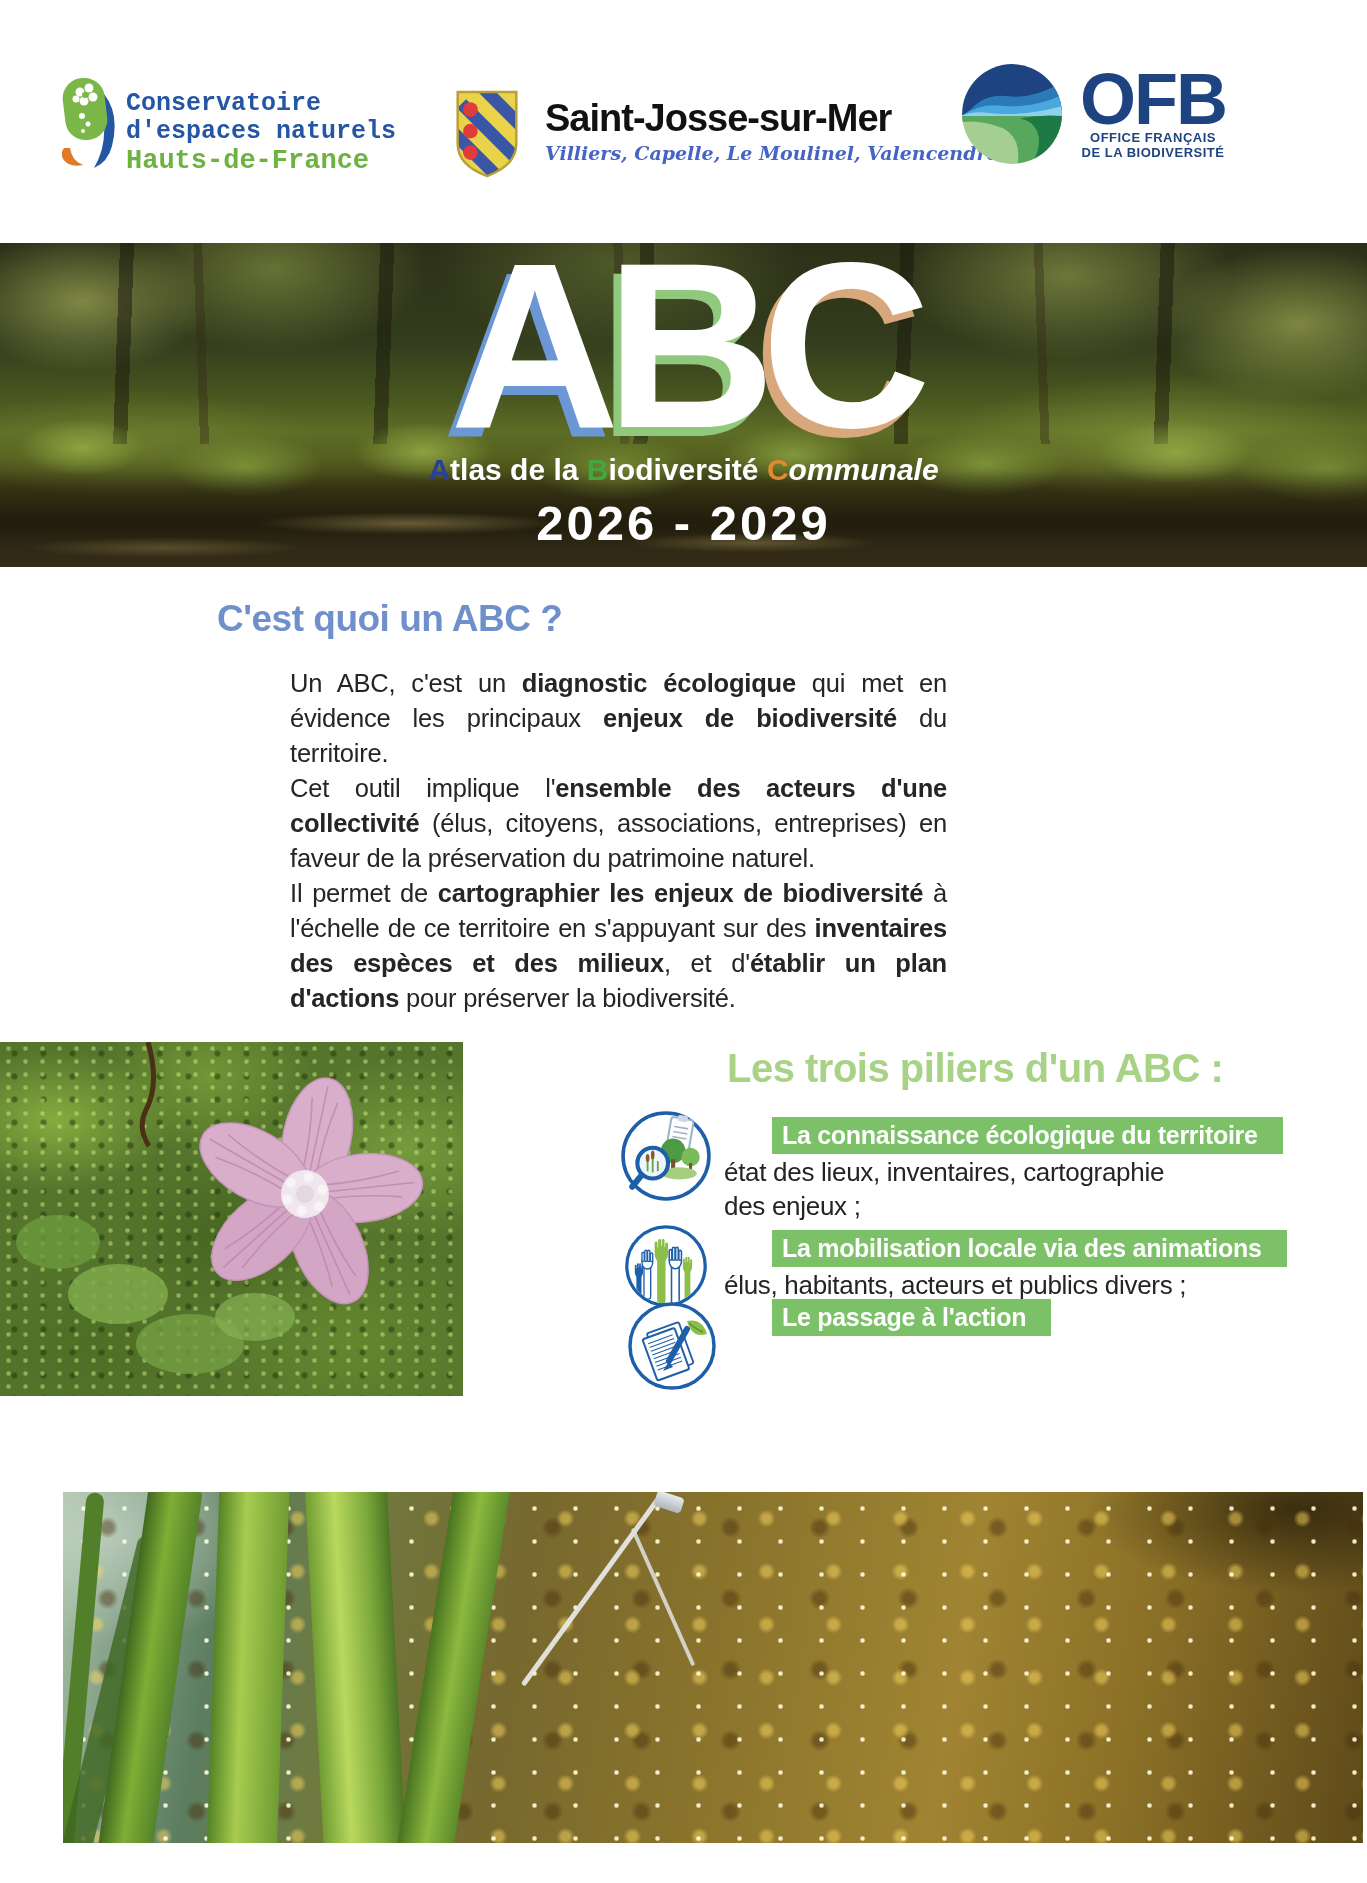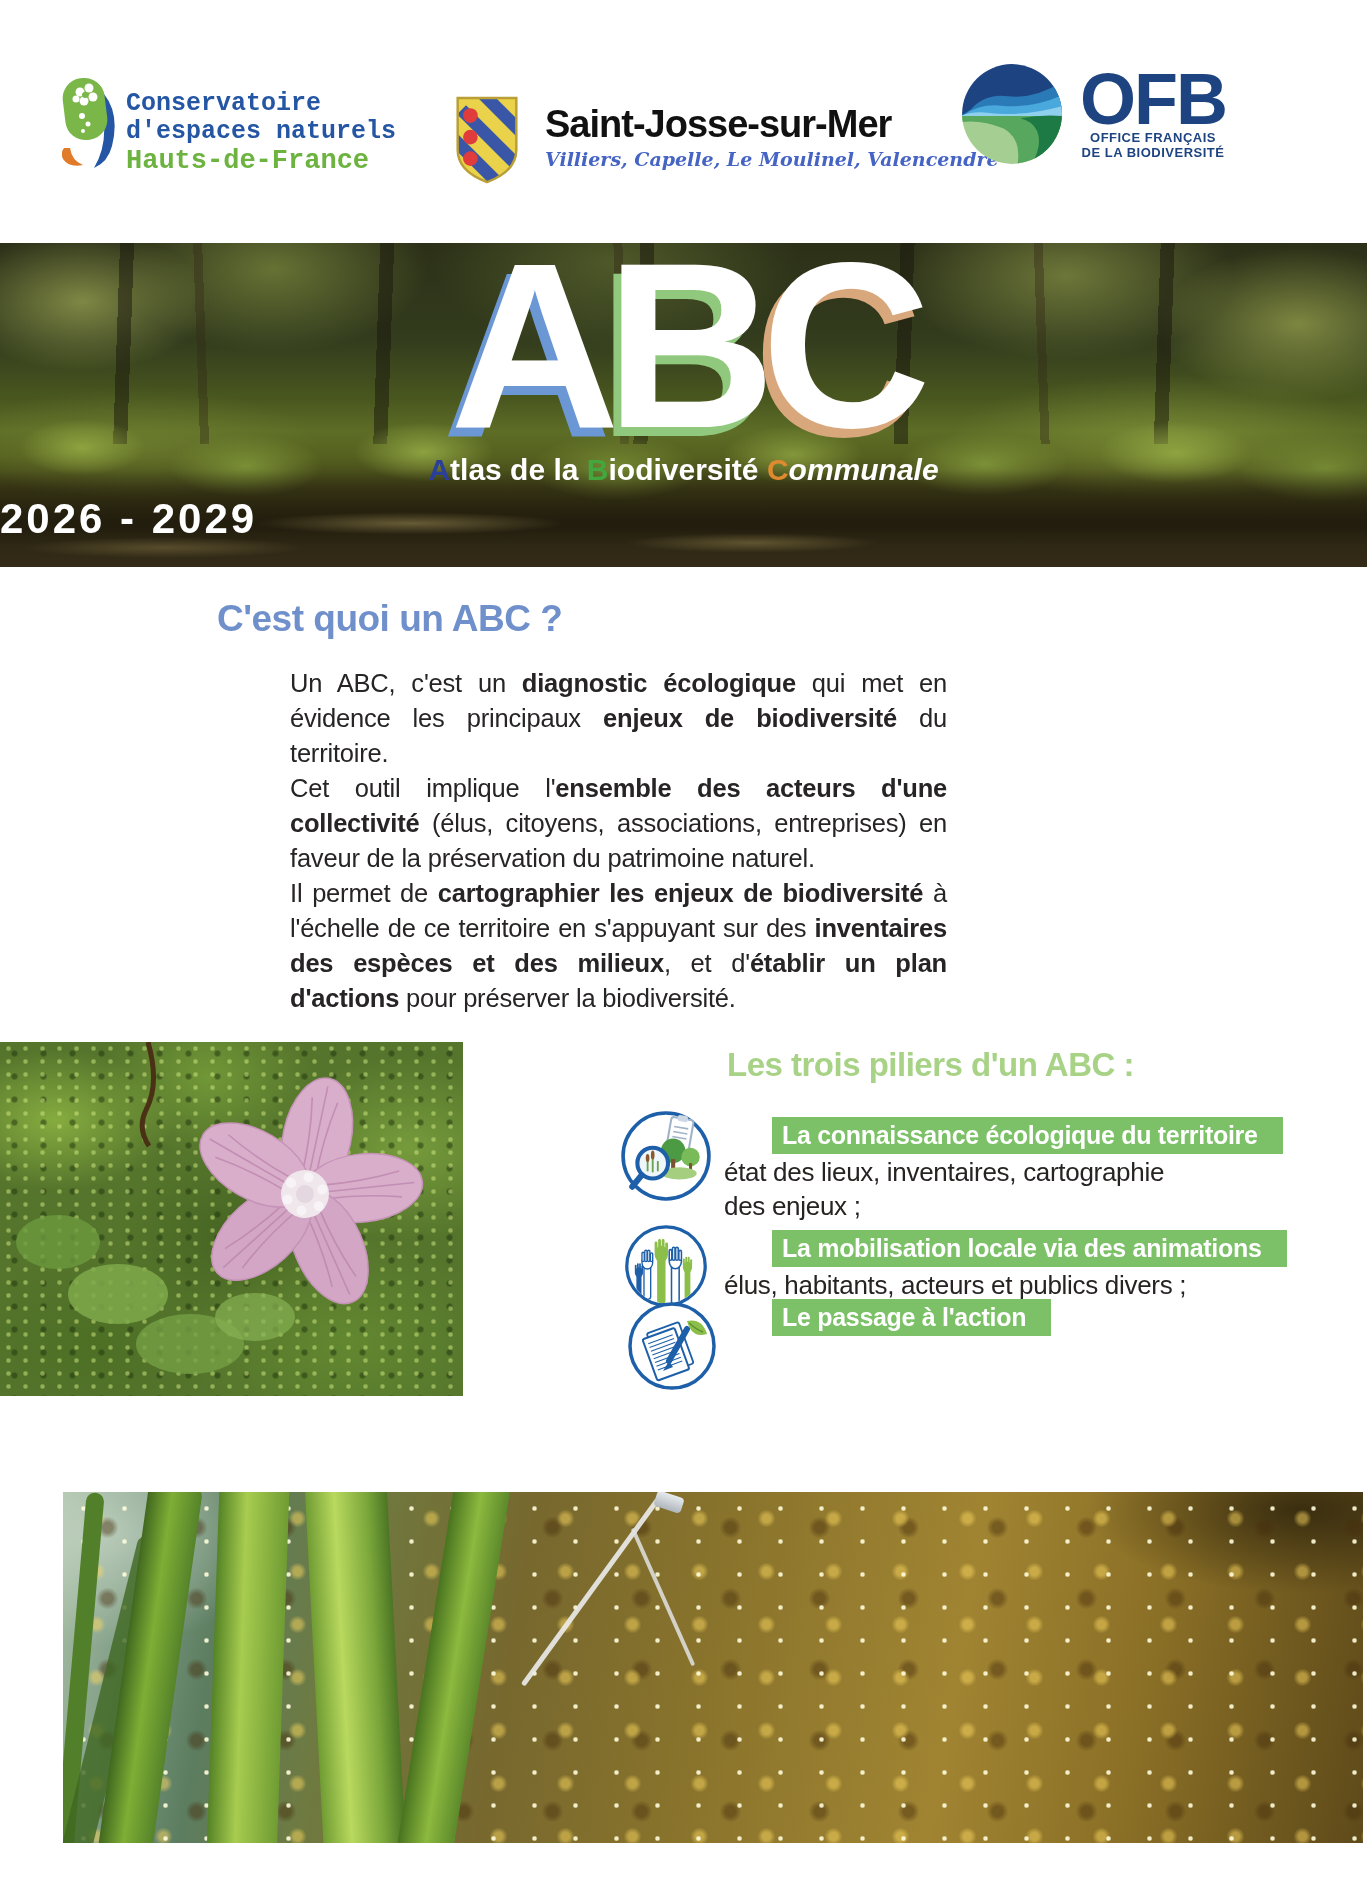--- a/index.html
+++ b/index.html
@@ -7,21 +7,21 @@
   body { font-family:"Liberation Sans", sans-serif; }
   #page { position:relative; width:1367px; height:1883px; margin:0 auto; background:#fff; overflow:hidden; }
 
   
   .cen-logo { position:absolute; left:62px; top:72px; display:flex; gap:8px; }
   .cen-mark { width:56px; height:100px; flex:0 0 auto; }
   .cen-text { padding-top:18px;font-family:Liberation Mono, monospace; }
   .cen-text .l1 { color:#2456a4; font-size:25px; font-weight:600; line-height:28px; }
   .cen-text .l3 { color:#6cb33f; font-size:27px; font-weight:700; line-height:30px; }
 
-  .sj-logo { position:absolute; left:447px; top:96px; display:flex; gap:18px; }
+  .sj-logo { position:absolute; left:447px; top:90px; display:flex; gap:18px; }
   .sj-shield { width:80px; height:88px; flex:0 0 auto; }
   .sj-col { padding-top:8px; }
   .sj-name { color:#111; font-size:38px; font-weight:700; letter-spacing:-1px; line-height:40px; }
   .sj-villages { color:#4664c4; font-size:19px; font-style:italic; font-weight:700; font-family:"DejaVu Serif", serif; margin-top:4px; }
 
   .ofb-logo { position:absolute; left:960px; top:62px; display:flex; gap:16px; align-items:center; }
   .ofb-mark { width:104px; height:104px; flex:0 0 auto; }
   .ofb-col { text-align:center; color:#1d4480; }
   .ofb-acronym { font-size:72px; font-weight:800; line-height:62px; letter-spacing:-2px; }
   .ofb-sub { font-size:13px; font-weight:800; letter-spacing:.5px; line-height:15px; }
@@ -61,22 +61,22 @@
       radial-gradient(ellipse 200px 15px at 12% 80%, rgba(180,160,95,.3), transparent 70%),
       linear-gradient(180deg, rgba(30,26,12,0), rgba(28,23,11,.75) 60%, rgba(52,44,24,.9));
   }
   .abc-letters { position:absolute; left:0; right:0; top:-15px; text-align:center;
     font-size:235px; font-weight:800; line-height:1; color:#fff; letter-spacing:-14px; }
   .abc-letters .la { text-shadow:-8px 9px 0 #6b97d5; }
   .abc-letters .lb { text-shadow:-8px 9px 0 #90c97d; }
   .abc-letters .lc { text-shadow:-8px 9px 0 #d8a87c; }
   .abc-subtitle { position:absolute; left:0; right:0; top:210px; text-align:center;
     font-size:30px; font-weight:700; color:#fff; letter-spacing:0; }
-  .abc-years { position:absolute; left:0; right:0; top:252px; 
-    font-size:42px; font-weight:800; color:#fff; letter-spacing:3px; }
+  .abc-years { position:absolute; left:0; right:0; top:252px; text-align:center;
+    font-size:49px; font-weight:800; color:#fff; letter-spacing:3px; }
 
   
   .sec1-title { position:absolute; left:217px; top:598px; color:#7090cc; font-size:37px; font-weight:800; letter-spacing:-.5px; }
   .intro { position:absolute; left:290px; top:666px; width:657px; color:#272425;
     font-size:25.5px; line-height:35px; text-align:justify; letter-spacing:-.2px; }
   .intro p { margin:0; }
   .intro span.b { font-weight:700; }
 
   
   .photo-flower { position:absolute; left:0; top:1042px; width:463px; height:354px; overflow:hidden;
@@ -88,21 +88,21 @@
       radial-gradient(ellipse 150px 110px at 45% 10%, rgba(125,165,60,.7), transparent 70%),
       radial-gradient(ellipse 200px 130px at 88% 30%, rgba(140,180,70,.6), transparent 70%),
       radial-gradient(ellipse 220px 150px at 75% 85%, rgba(105,145,50,.65), transparent 70%),
       radial-gradient(ellipse 200px 140px at 20% 85%, rgba(75,110,35,.8), transparent 70%),
       radial-gradient(ellipse 160px 120px at 50% 55%, rgba(60,90,28,.6), transparent 70%);
     background-size:17px 13px, 29px 23px, auto, auto, auto, auto, auto, auto;
   }
   .photo-flower svg { position:absolute; left:0; top:0; }
 
   
-  .pillars-title { position:absolute; left:727px; top:1046px; color:#a8d387; font-size:33px; font-weight:800; letter-spacing:-.5px;text-align:center; }
+  .pillars-title { position:absolute; left:727px; top:1046px; color:#a8d387; font-size:40px; font-weight:800; letter-spacing:-.5px;text-align:center; }
   .p-icon { position:absolute; }
   .p-icon.i1 { left:620px; top:1110px; width:92px; height:92px; }
   .p-icon.i2 { left:624px; top:1224px; width:84px; height:84px; }
   .p-icon.i3 { left:627px; top:1301px; width:90px; height:90px; }
   .p-bar { position:absolute; display:inline-block; background:#7cc167; color:#fff;
     font-size:25px; font-weight:700; line-height:30px; padding:3px 25px 4px 10px; white-space:nowrap; letter-spacing:-.3px;margin-left:48px; }
   .p-bar.b1 { left:724px; top:1117px; }
   .p-bar.b2 { left:724px; top:1230px; }
   .p-bar.b3 { left:724px; top:1299px; }
   .p-desc { position:absolute; color:#262322; font-size:26px; line-height:34px; letter-spacing:-.3px; }

